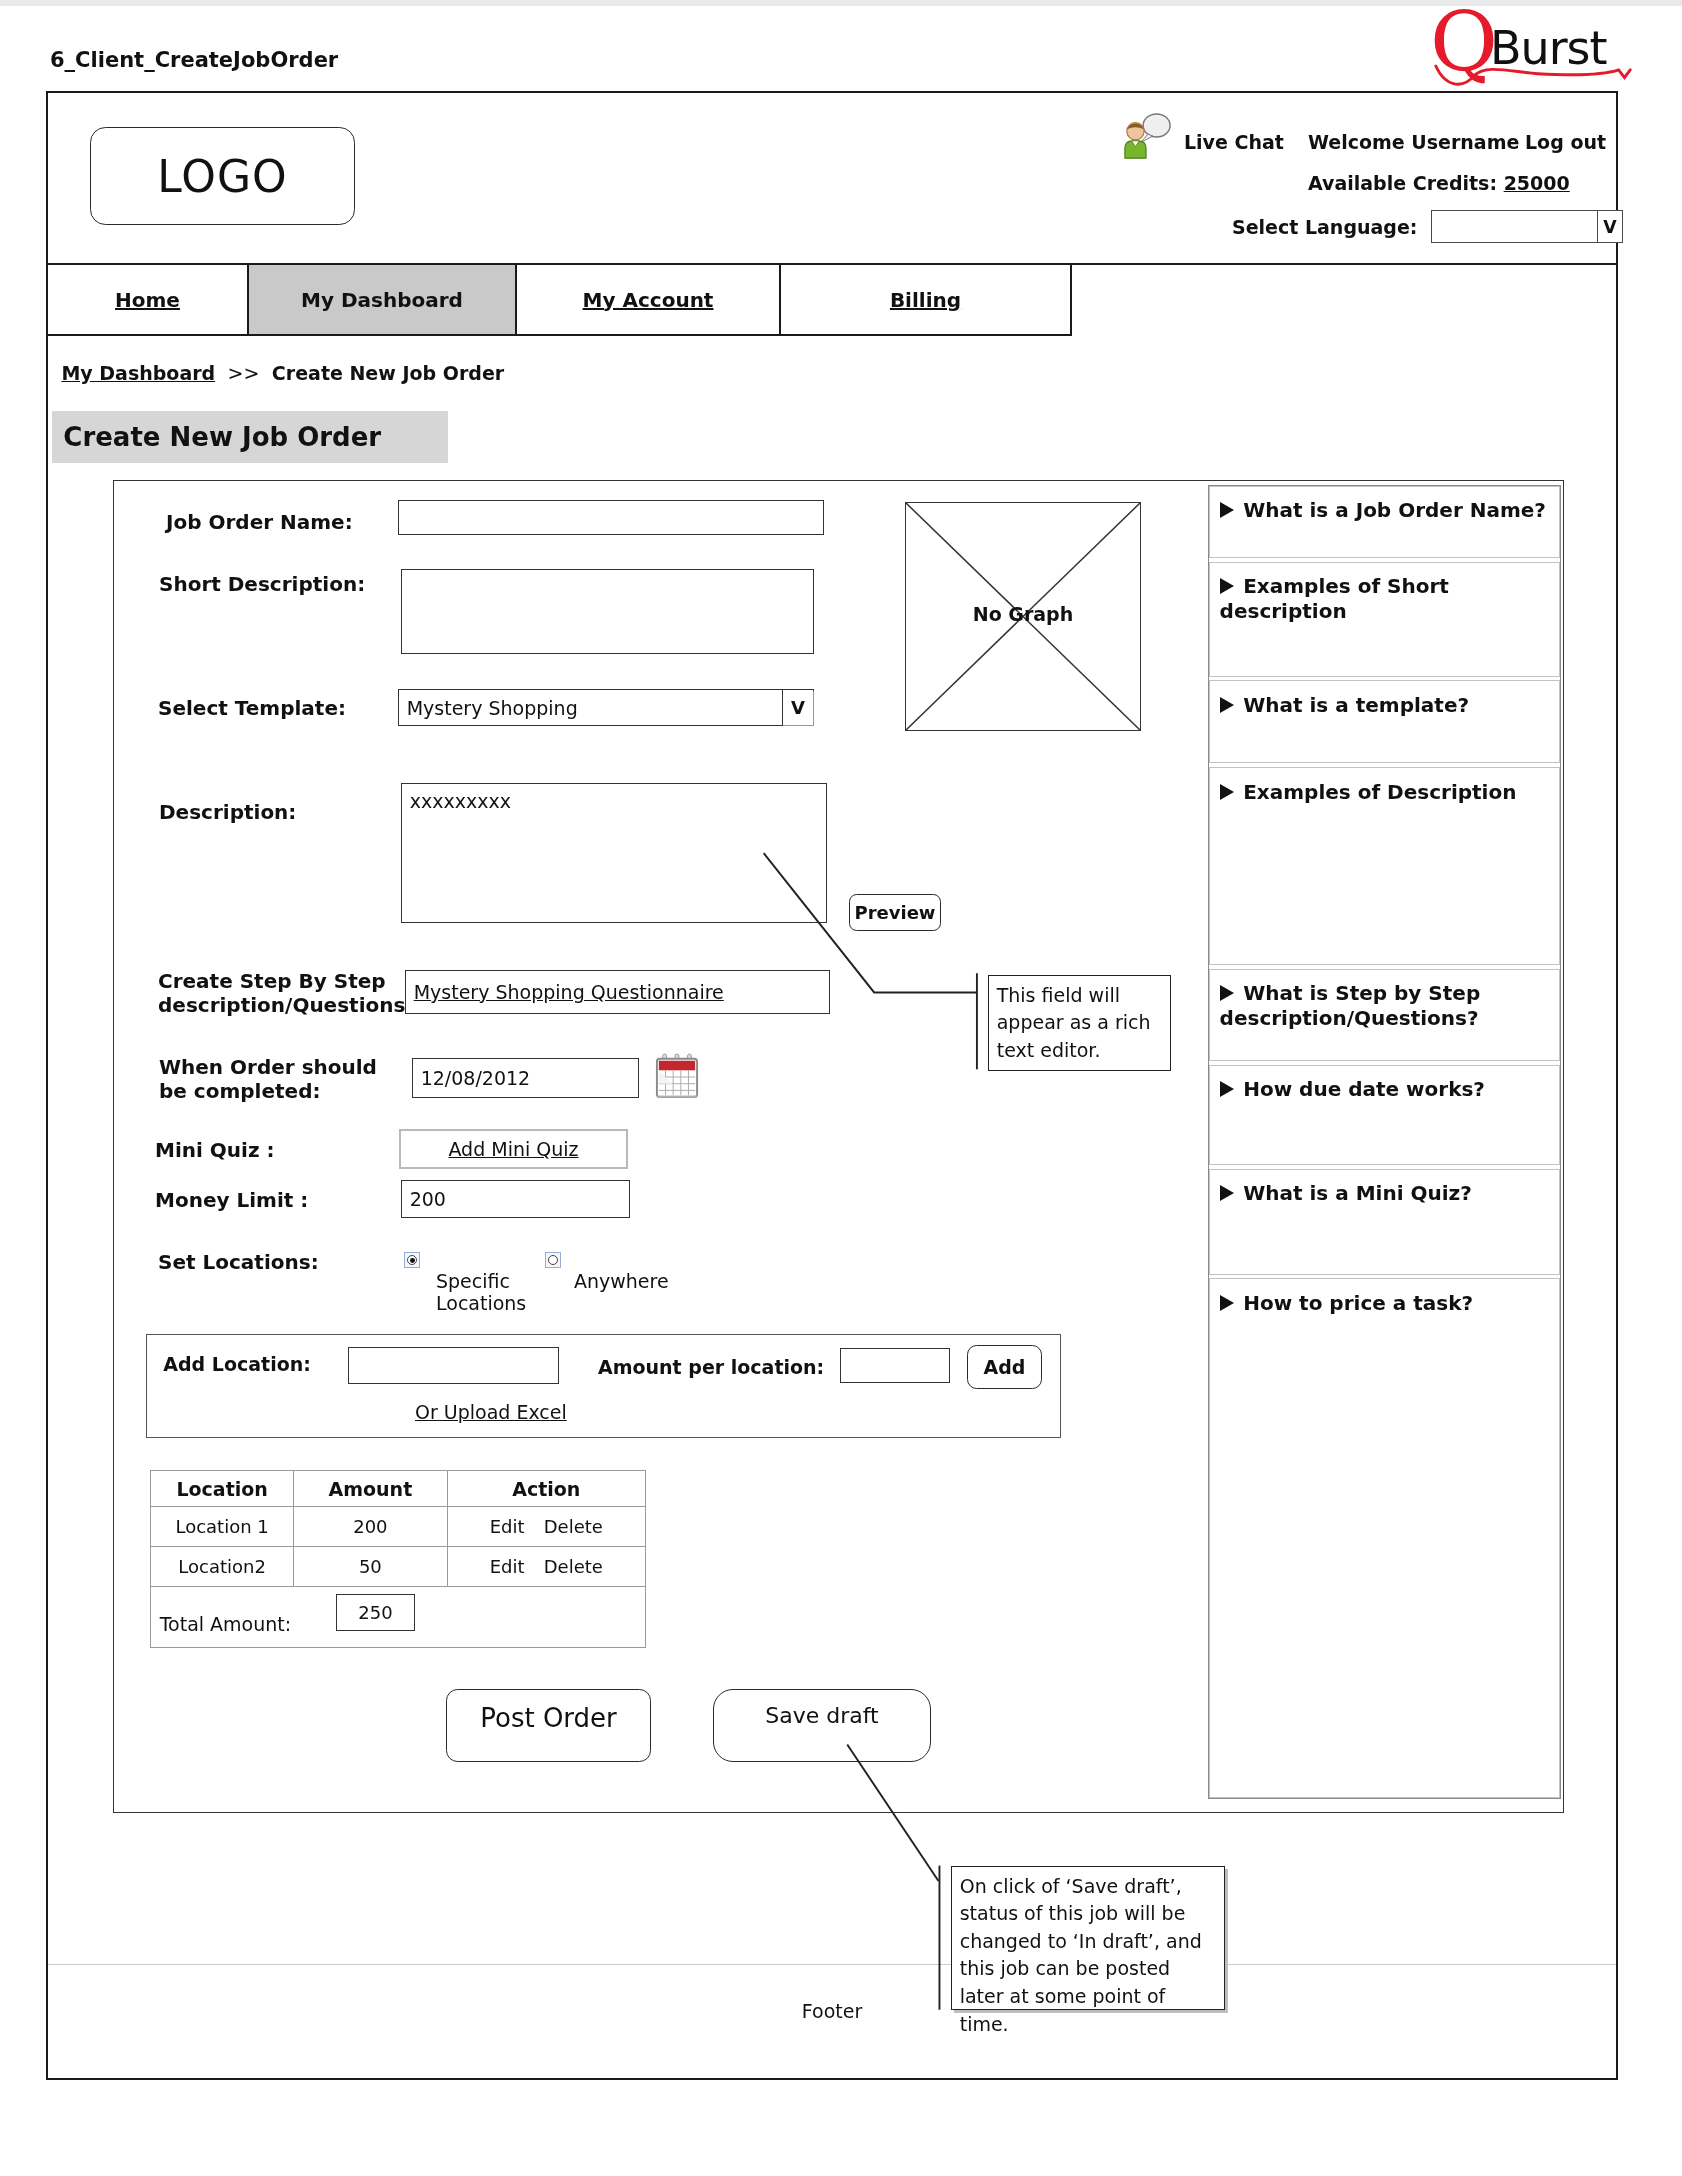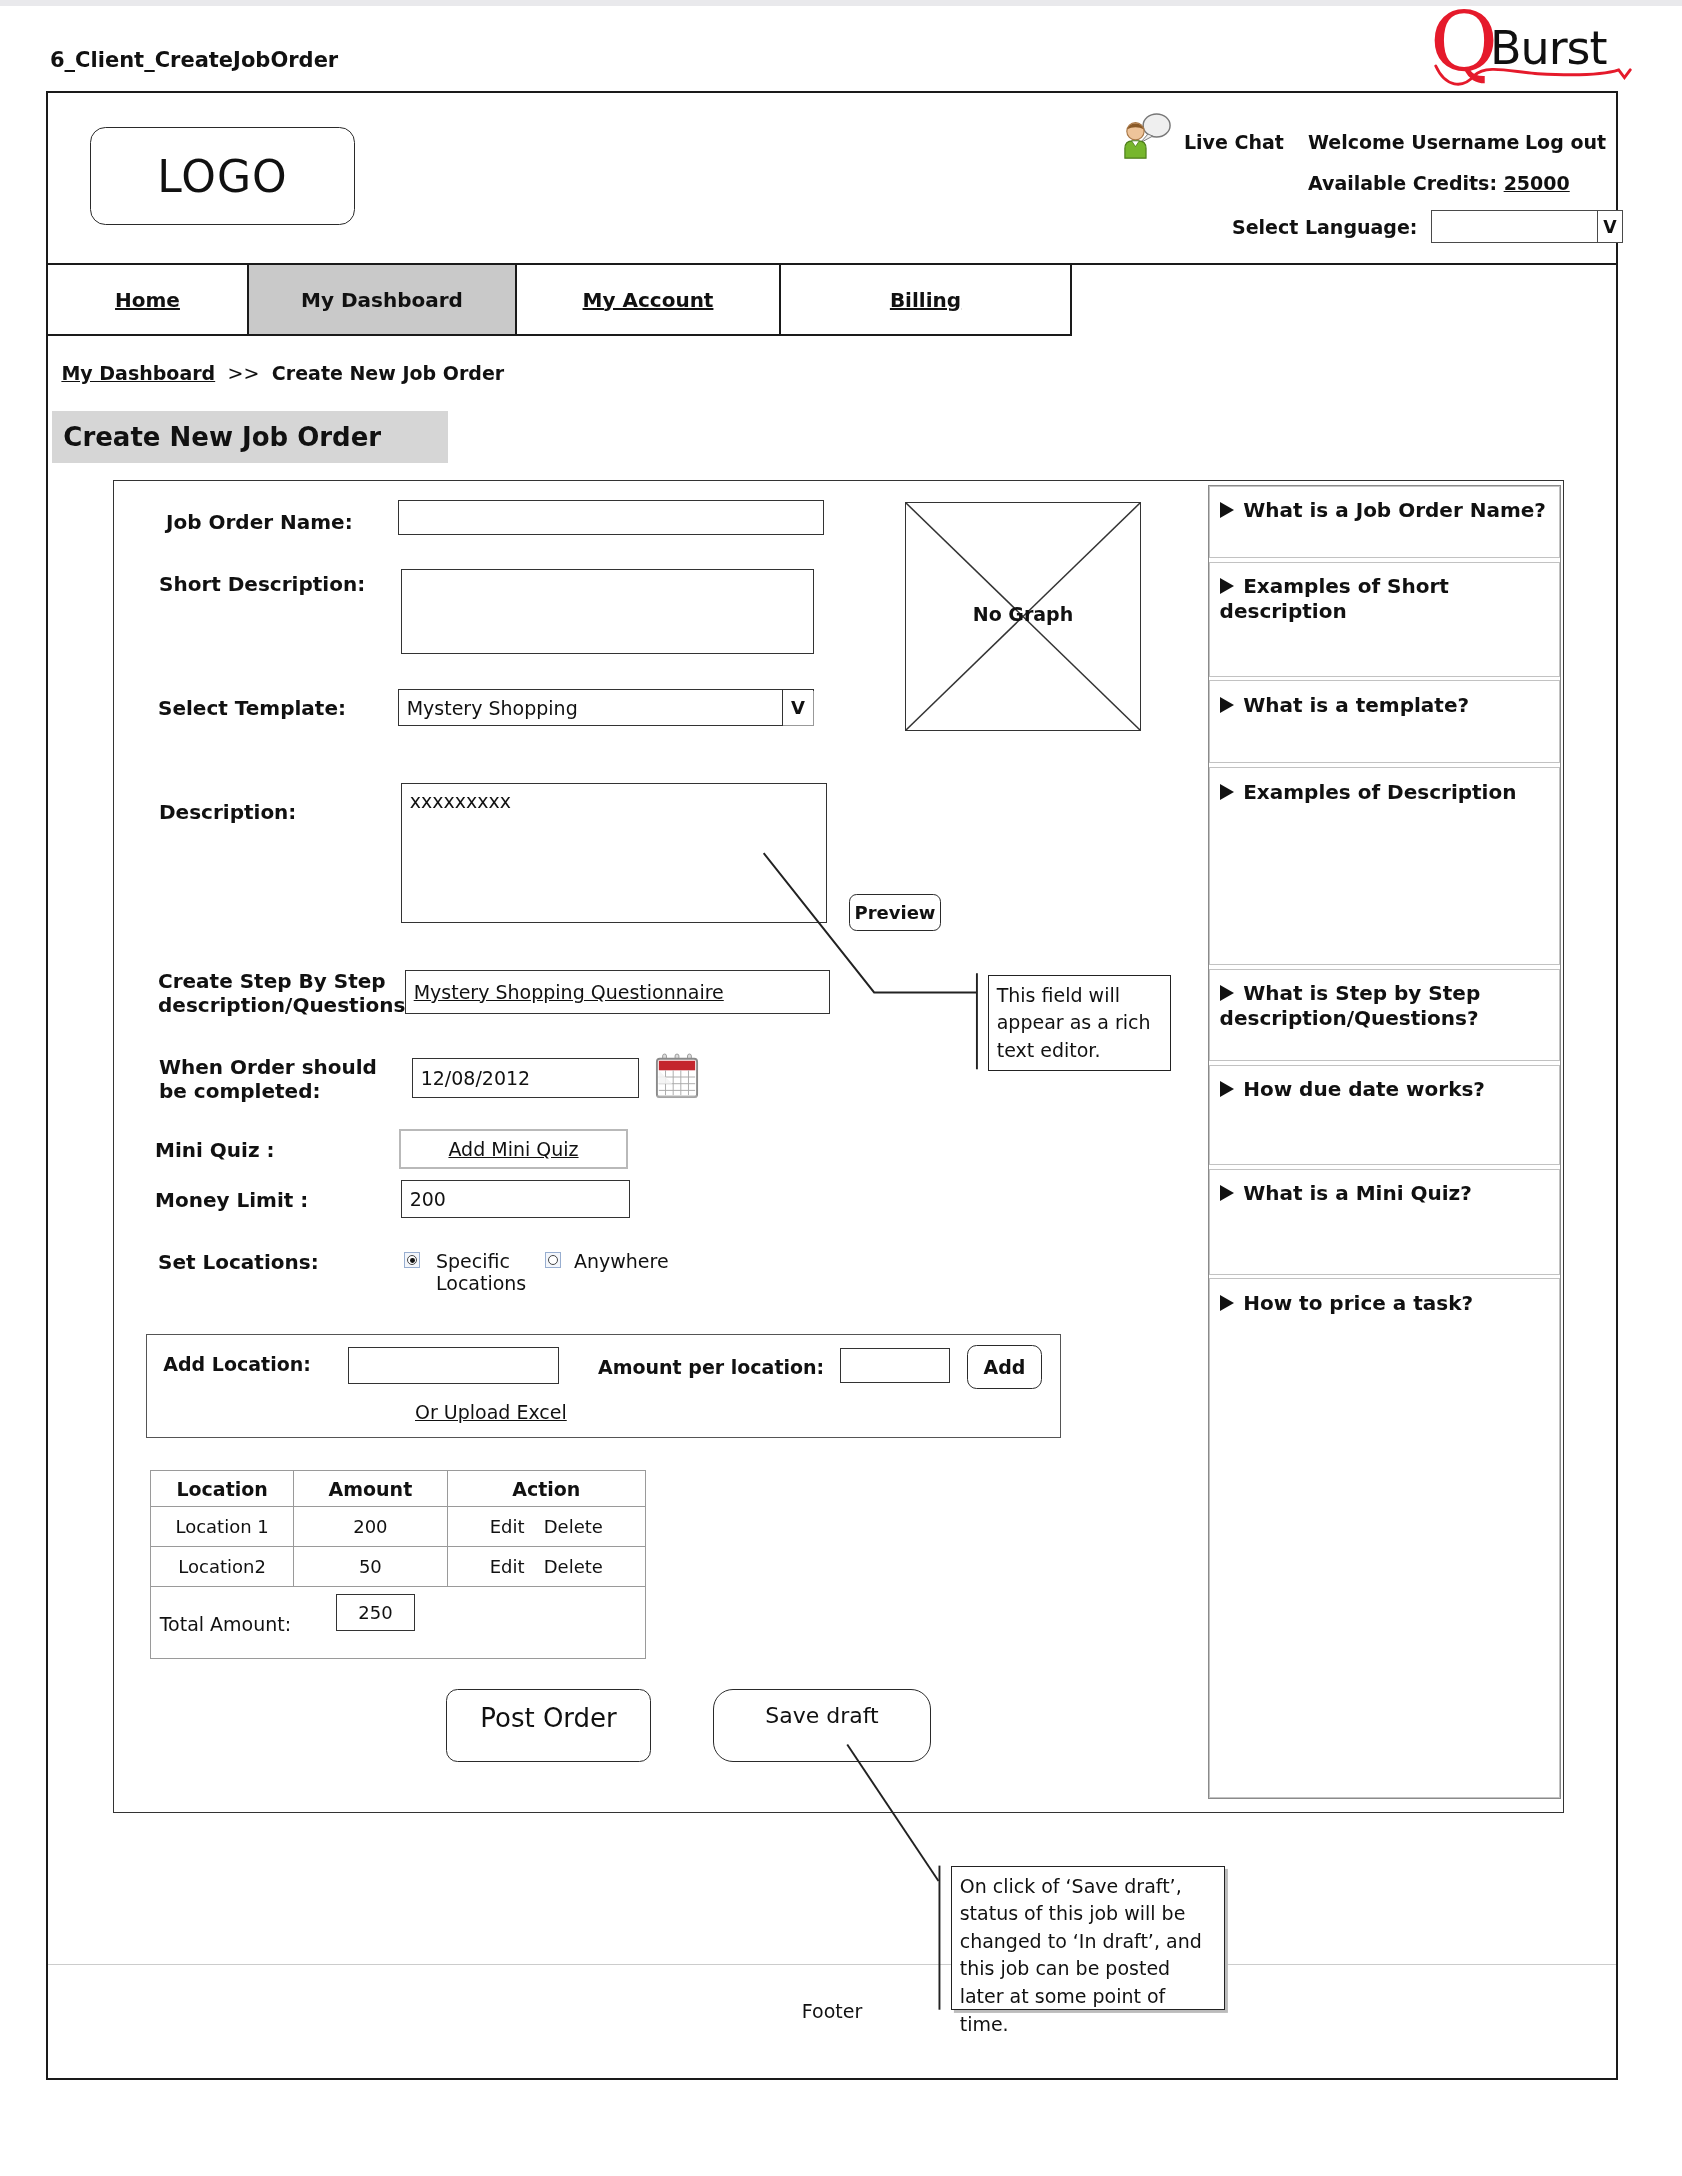--- a/index.html
+++ b/index.html
@@ -66,33 +66,33 @@
   .preview-btn{left:735px;top:413px;width:92px;height:37px;font-size:18px;font-weight:bold;}
   .step-box{left:291px;top:489px;width:425px;height:44px;display:flex;align-items:center;padding-left:7.7px;font-size:19px;}
   .cal-icon{left:541px;top:572px;width:44px;height:48px;}
   .quiz-box{left:285px;top:648px;width:229px;height:40px;border:2.9px solid #b9b9b9;box-sizing:border-box;
             display:flex;align-items:center;justify-content:center;font-size:19px;}
   .radio{position:absolute;width:16.3px;height:16.3px;border:1px solid #98aed0;background:#f3f6fb;box-sizing:border-box;
          display:flex;align-items:center;justify-content:center;}
   .radio .circ{width:10.6px;height:10.6px;border:1px solid #444;border-radius:50%;box-sizing:border-box;
                display:flex;align-items:center;justify-content:center;background:#fff;}
   .radio.sel .circ::after{content:"";width:4.8px;height:4.8px;background:#111;border-radius:50%;}
-  .radio-lbl{position:absolute;font-size:19px;line-height:1.15;}
+  .radio-lbl{position:absolute;font-size:19px;line-height:1.15;margin-top:20px;}
 
   .addloc-box{left:32px;top:853px;width:915px;height:104px;border:1.9px solid #555;box-sizing:border-box;}
   .addloc-box .blbl{position:absolute;font-size:19px;font-weight:bold;}
   .add-btn{left:820px;top:9.6px;width:75px;height:44px;border-radius:9.6px;font-size:19px;font-weight:bold;}
   .upload-link{position:absolute;left:268px;top:66px;font-size:19px;text-decoration:underline;}
 
   .loc-table{left:36px;top:989px;width:496px;border:1.9px solid #777;border-collapse:collapse;box-sizing:border-box;background:#fff;}
   .loc-table th,.loc-table td{border:1.9px solid #9a9a9a;font-family:inherit;}
   .loc-table th{font-size:19px;font-weight:bold;height:33px;text-align:center;}
   .loc-table td{font-size:18px;height:37px;text-align:center;font-weight:normal;}
   .loc-table .act span{margin:0 9.6px;}
-  .total-row{position:relative;height:69px;}
+  .total-row{position:relative;height:58px;}
   .total-lbl{position:absolute;left:7.7px;top:25px;font-size:19px;}
   .total-box{position:absolute;left:184px;top:5.8px;width:79px;height:37px;border:1.9px solid #333;box-sizing:border-box;
              display:flex;align-items:center;justify-content:center;font-size:18px;background:#fff;}
 
   .post-btn{left:332px;top:1208px;width:205px;height:73px;border-radius:11.5px;font-size:26px;align-items:flex-start;padding-top:13.4px;}
   .save-btn{left:599px;top:1208px;width:218px;height:73px;border-radius:20px;font-size:22px;align-items:flex-start;padding-top:13.4px;}
 
   
   .sidebar{left:1094px;top:3.8px;width:353px;height:1314px;border:1.9px solid #8a8a8a;box-sizing:border-box;
            display:flex;flex-direction:column;gap:3.8px;background:#fff;padding:0;}

